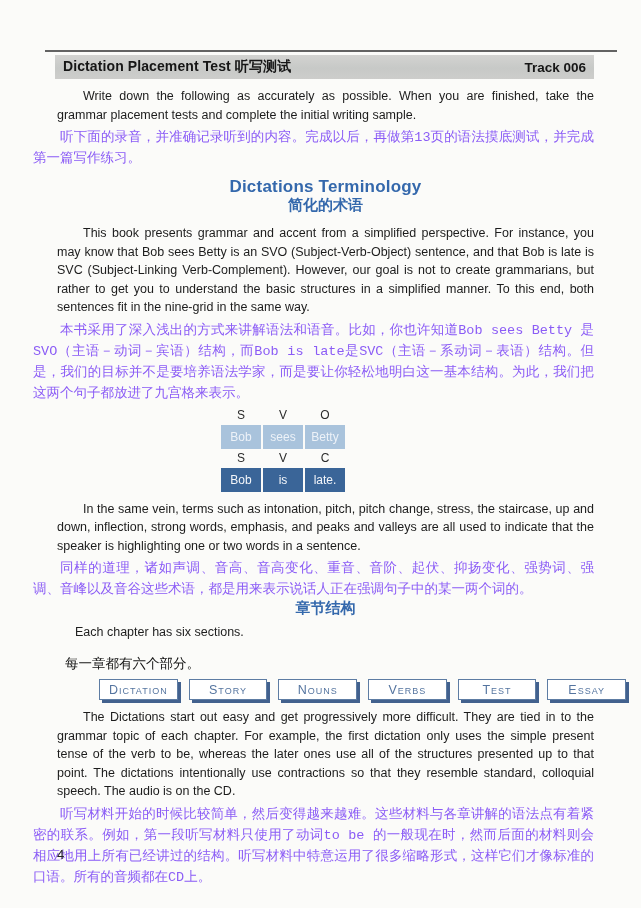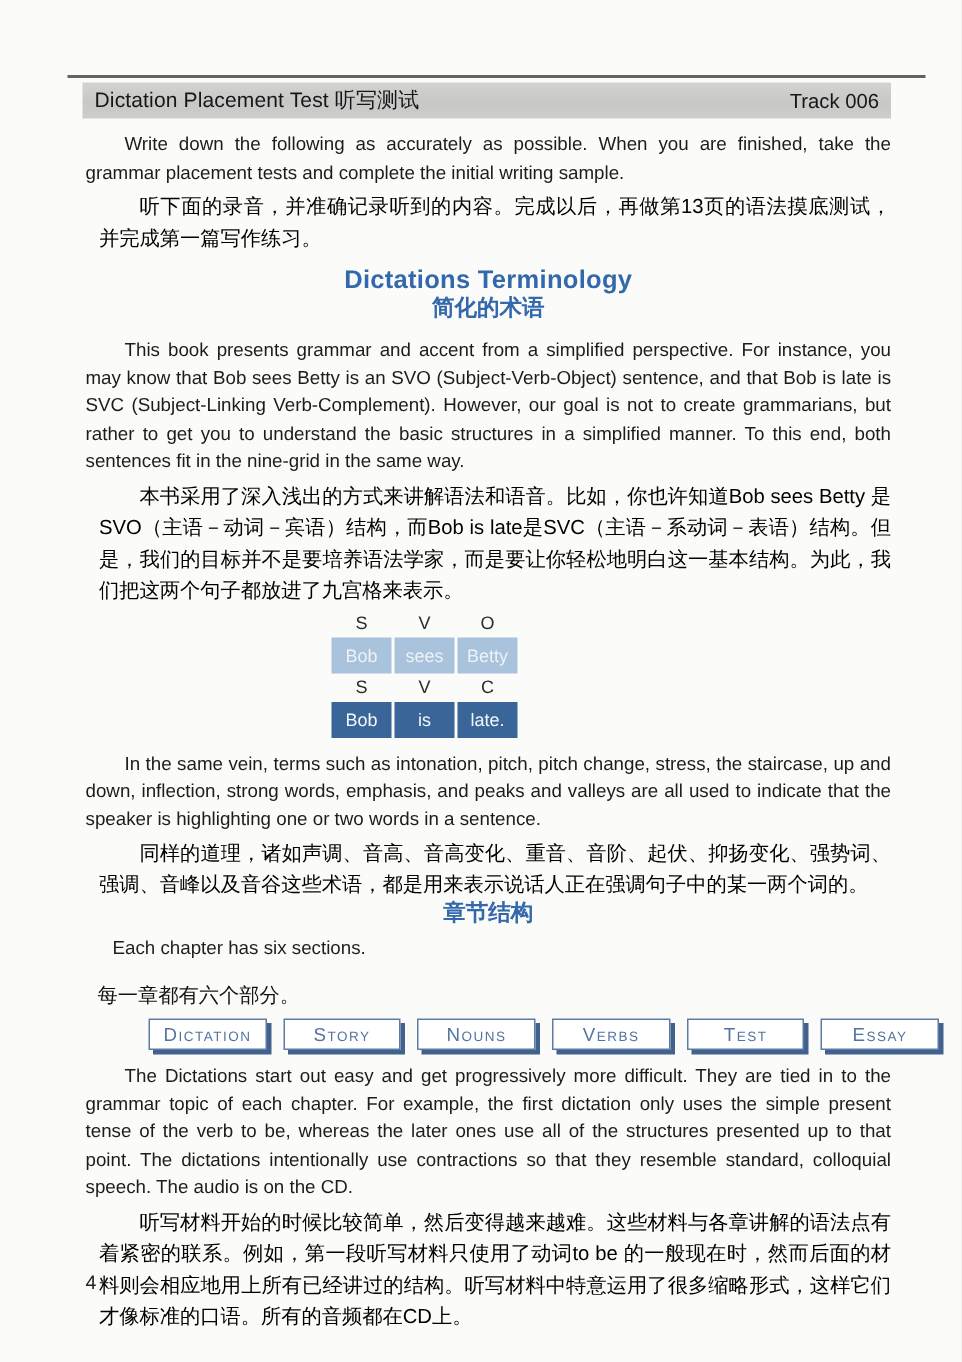--- a/index.html
+++ b/index.html
@@ -22,41 +22,41 @@
   .header-bar {
     margin: 3px 47px 0 55px;
     height: 24px;
     background: linear-gradient(180deg, #d3d3d1 0%, #c7c9c7 55%, #cdcdcb 100%);
     display: flex;
     justify-content: space-between;
     align-items: center;
     padding: 0 8px;
     box-sizing: border-box;
   }
-  .header-title { font-size: 14px; font-weight: normal; color: #161616; letter-spacing: 0.1px; }
-  .header-track { font-size: 13.5px; font-weight: normal; color: #161616; }
+  .header-title { font-size: 14px; font-weight: bold; color: #161616; letter-spacing: 0.1px; }
+  .header-track { font-size: 13.5px; font-weight: bold; color: #161616; }
 
   
   .p-en {
     margin: 8px 47px 0 57px;
     font-size: 12.5px;
     line-height: 18.5px;
     text-align: justify;
     text-indent: 26px;
     color: #1c1c1c;
   }
   .p-en .seg-b { font-weight: normal; }
   .p-zh {
-    margin: 3px 47px 0 66px;
-    font-family: Liberation Sans, sans-serif;
+    margin: 3px 47px 0 33px;
+    font-family: Liberation Mono, monospace;
     font-size: 13.5px;
     line-height: 21px;
     text-align: justify;
     text-indent: 2em;
-    color: #000000;
+    color: #8b5cf6;
   }
 
   
   .heading-en {
     margin: 8px 47px 0 57px;
     text-align: center;
     color: #3468ac;
     font-size: 17px;
     font-weight: bold;
     line-height: 20px;

